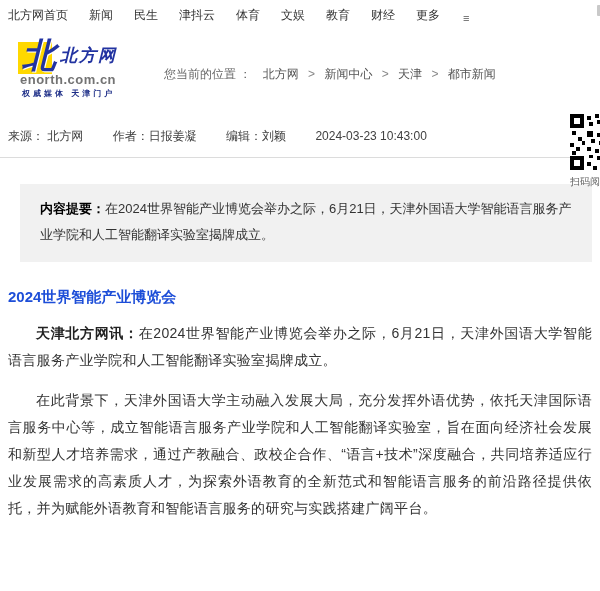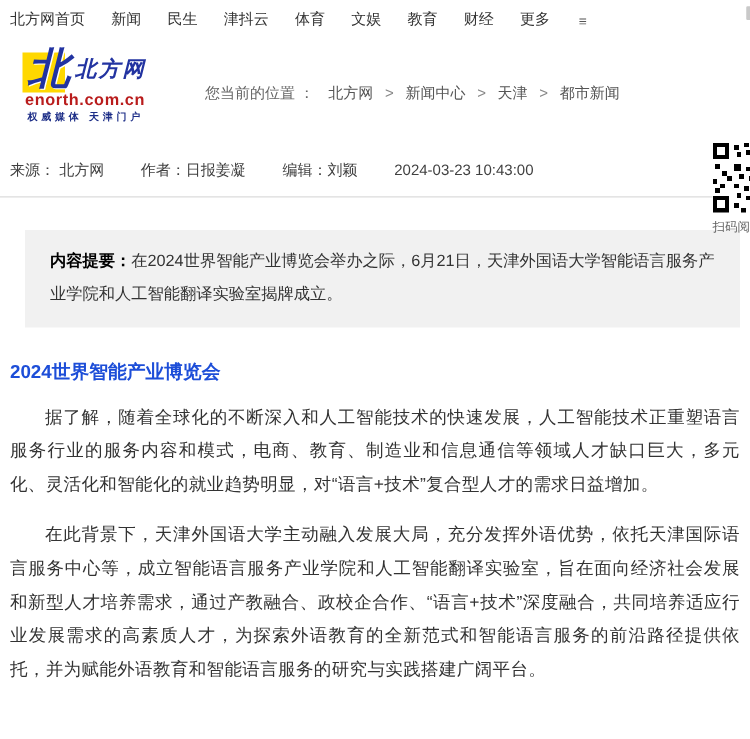--- a/index.html
+++ b/index.html
@@ -30,21 +30,21 @@
     position:absolute;left:14px;top:-6px;font-size:34px;line-height:38px;
     font-style:italic;font-weight:bold;color:#2233a1;
     text-shadow:1px 1px 0 #fff;
   }
   .logo-cn{
     position:absolute;left:52px;top:2px;font-size:17px;font-weight:bold;
     font-style:italic;color:#2233a1;letter-spacing:2px;white-space:nowrap;
   }
   .logo-domain{
     position:absolute;left:12px;top:30px;font-size:13px;font-weight:bold;
-    color:#b91c1c;letter-spacing:.5px;white-space:nowrap;
+    color:#737373;letter-spacing:.5px;white-space:nowrap;
   }
   .logo-tagline{
     position:absolute;left:14px;top:46px;font-size:8px;font-weight:bold;
     color:#1c2d87;letter-spacing:3px;white-space:nowrap;
   }
   .breadcrumb{
     position:absolute;left:128px;top:24px;font-size:12px;color:#666;white-space:nowrap;margin-left:28px;
   }
   .breadcrumb .bc-link{color:#555;cursor:pointer;}
   .breadcrumb .bc-sep{margin:0 6px;color:#888;}
@@ -174,15 +174,15 @@
 </div>
 <div class="divider"></div>
 
 <div class="summary">
   <b>内容提要：</b><span>在2024世界智能产业博览会举办之际，6月21日，天津外国语大学智能语言服务产业学院和人工智能翻译实验室揭牌成立。</span>
 </div>
 
 <div class="section-heading">2024世界智能产业博览会</div>
 
 <div class="article-body">
-  <p><b></b><span>据了解，随着全球化的不断深入和人工智能技术的快速发展，人工智能技术正重塑语言服务行业的服务内容和模式，电商、教育、制造业和信息通信等领域人才缺口巨大，多元化、灵活化和智能化的就业趋势明显，对“语言+技术”复合型人才的需求日益增加。</span></p>
+  <p><b>天津北方网讯：</b><span>在2024世界智能产业博览会举办之际，6月21日，天津外国语大学智能语言服务产业学院和人工智能翻译实验室揭牌成立。</span></p>
   <p><b></b><span>在此背景下，天津外国语大学主动融入发展大局，充分发挥外语优势，依托天津国际语言服务中心等，成立智能语言服务产业学院和人工智能翻译实验室，旨在面向经济社会发展和新型人才培养需求，通过产教融合、政校企合作、“语言+技术”深度融合，共同培养适应行业发展需求的高素质人才，为探索外语教育的全新范式和智能语言服务的前沿路径提供依托，并为赋能外语教育和智能语言服务的研究与实践搭建广阔平台。</span></p>
 </div>
 
 </body></html>

